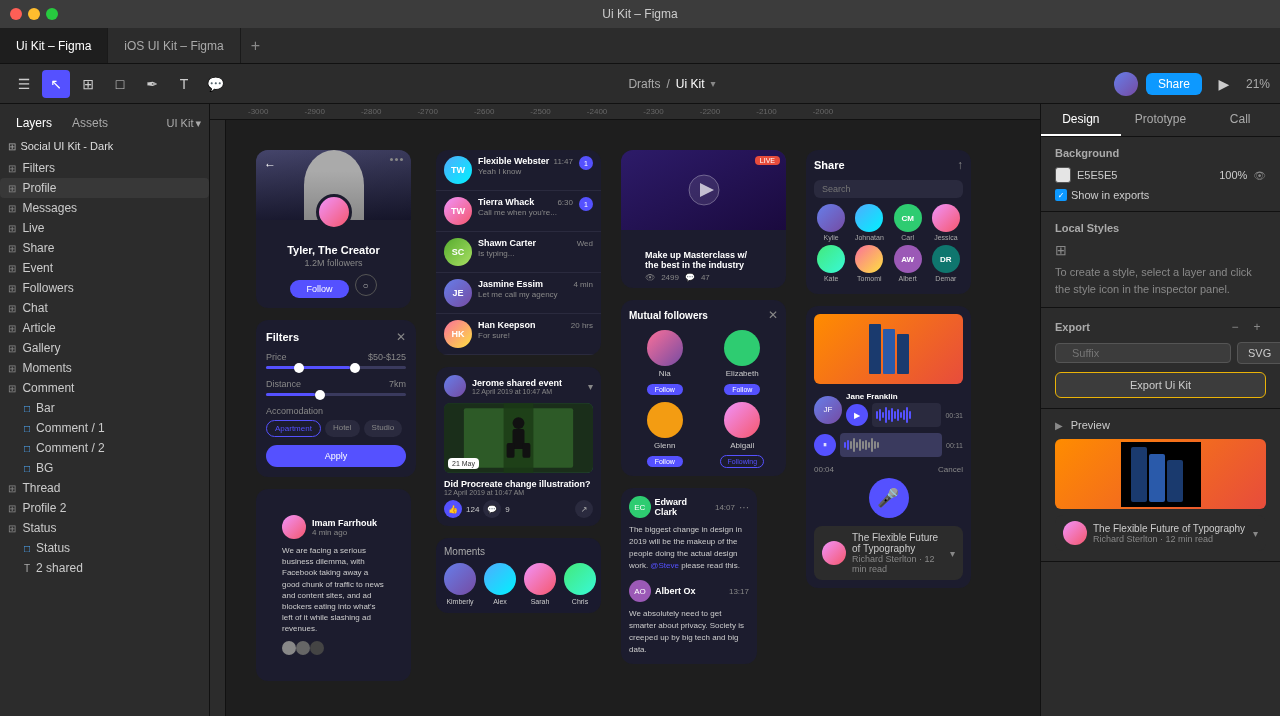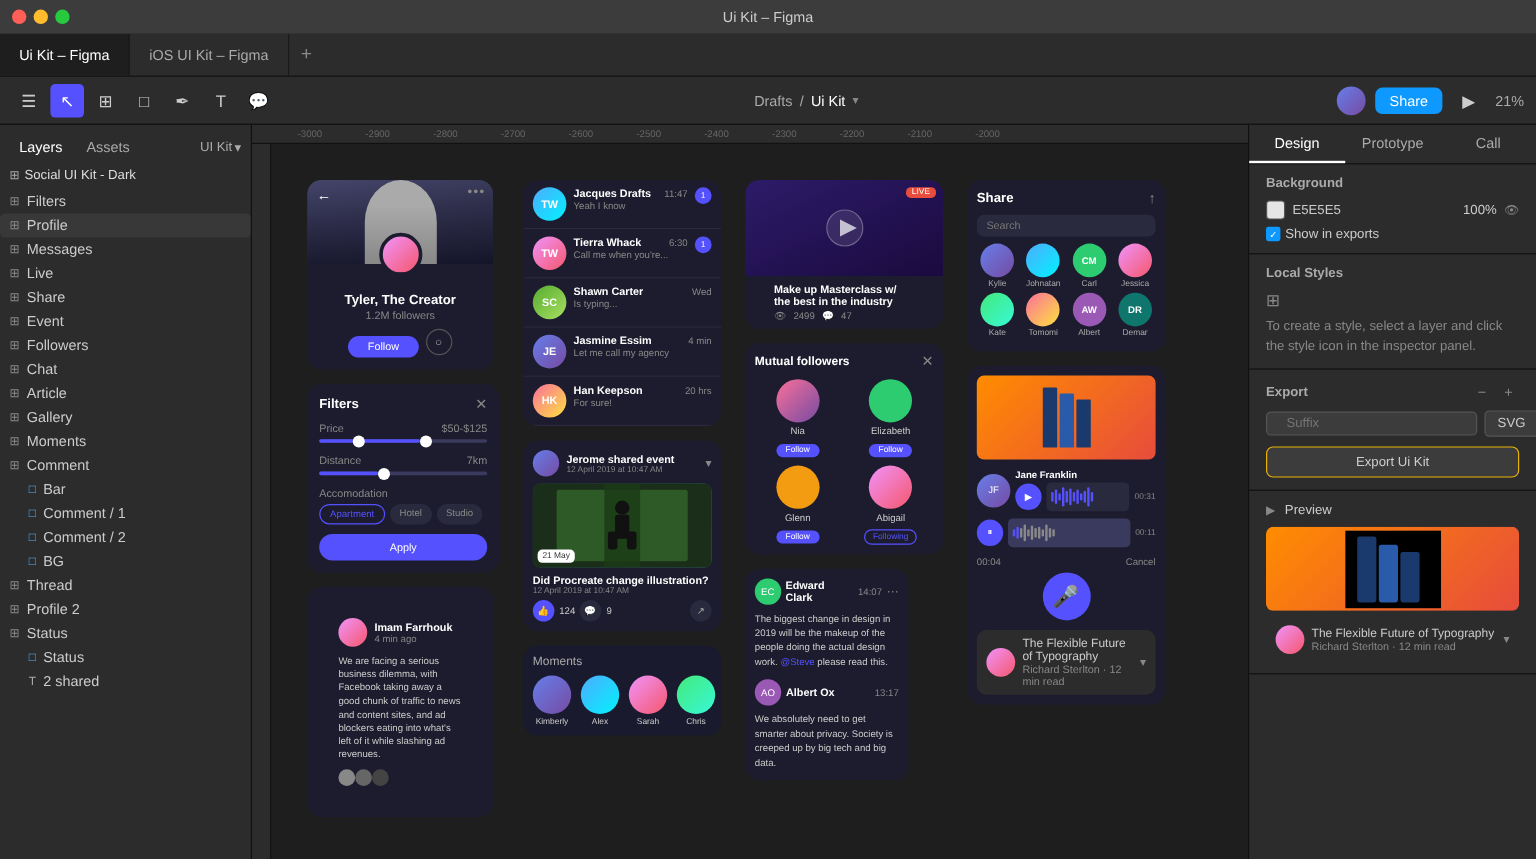--- a/index.html
+++ b/index.html
@@ -144,21 +144,21 @@
     .share-search { background: #2a2a3e; border: none; border-radius: 6px; padding: 4px 8px; font-size: 9px; color: #888; width: 100%; margin-bottom: 6px; }
     .share-grid { display: grid; grid-template-columns: repeat(4, 1fr); gap: 4px; margin-bottom: 4px; }
     .share-user { text-align: center; }
     .share-user-avatar { width: 28px; height: 28px; border-radius: 50%; margin: 0 auto 2px; }
     .share-user-name { font-size: 7px; color: #aaa; }
 
     
     .video-card { width: 165px; background: #1c1c2e; border-radius: 12px; overflow: hidden; }
     .video-thumb { width: 100%; height: 80px; background: linear-gradient(135deg, #1a1a2e, #2d2d4e); display: flex; align-items: center; justify-content: center; position: relative; }
     .live-badge { position: absolute; top: 6px; right: 6px; background: #e74c3c; color: #fff; border-radius: 4px; padding: 1px 5px; font-size: 7px; }
-    .video-content { padding: 6px 24px; }
+    .video-content { padding: 6px 24px; margin-top: 14px; }
     .video-title { font-size: 9px; font-weight: 600; color: #fff; }
     .video-meta { display: flex; align-items: center; gap: 6px; margin-top: 3px; font-size: 8px; color: #888; }
 
     
     .message-card { width: 165px; background: #1c1c2e; border-radius: 12px; padding: 8px; }
 
     
     .audio-card { width: 165px; background: #1c1c2e; border-radius: 12px; padding: 8px; }
     .audio-avatar { width: 28px; height: 28px; border-radius: 50%; background: #888; }
     .audio-wave { height: 24px; background: #2a2a3e; border-radius: 4px; flex: 1; display: flex; align-items: center; gap: 1px; padding: 2px 4px; }
@@ -460,21 +460,21 @@
           </div>
 
           <div class="col">
 
             <div class="chat-card ui-card">
 
               <div class="chat-item">
                 <div class="chat-avatar av-blue" style="display:flex;align-items:center;justify-content:center;font-size:9px;color:#fff;font-weight:700;">TW</div>
                 <div class="chat-content">
                   <div class="chat-header">
-                    <span class="chat-name">Jacques Drafts</span>
+                    <span class="chat-name">Flexible Webster</span>
                     <span class="chat-time">11:47</span>
                   </div>
                   <div class="chat-msg">Yeah I know</div>
                 </div>
                 <div class="chat-badge">1</div>
               </div>
               <div class="chat-item">
                 <div class="chat-avatar av-orange" style="display:flex;align-items:center;justify-content:center;font-size:9px;color:#fff;font-weight:700;">TW</div>
                 <div class="chat-content">
                   <div class="chat-header">

